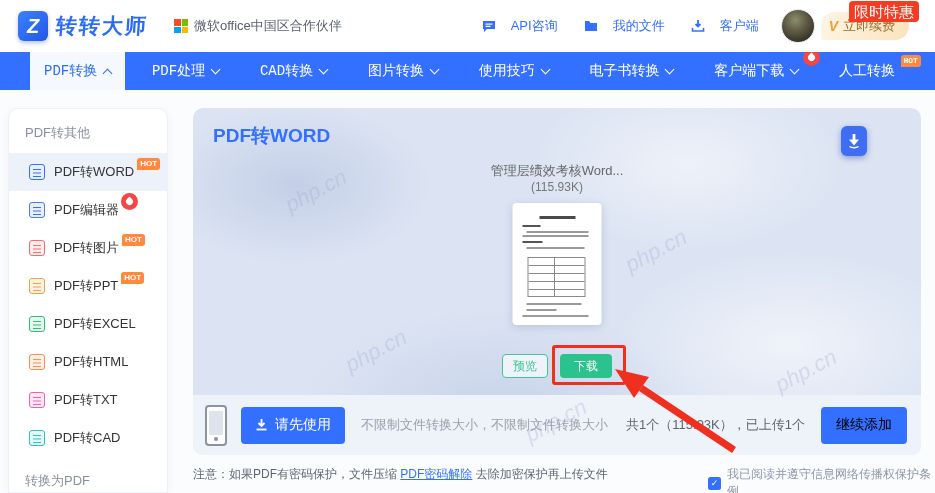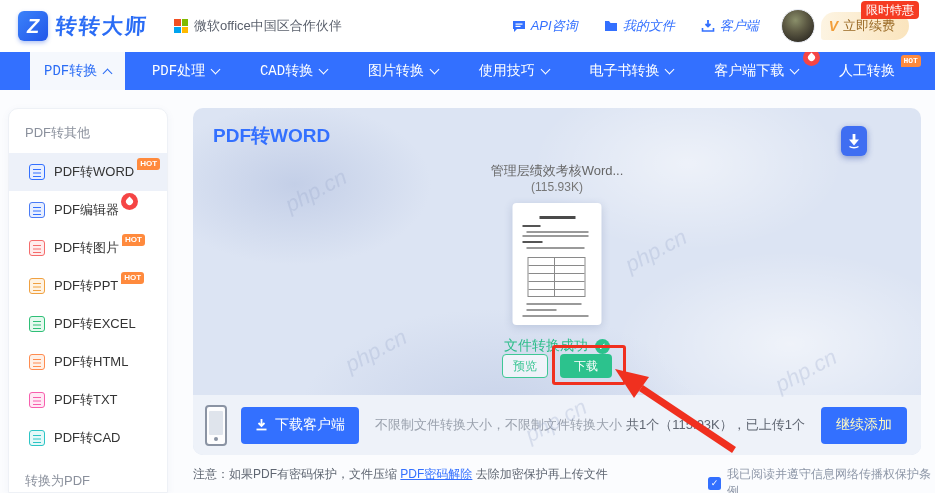--- a/index.html
+++ b/index.html
@@ -8,26 +8,26 @@
 
   
   .header { position:absolute; top:0; left:0; right:0; height:52px; background:#fff; display:flex; align-items:center; z-index:5; }
   .logo { display:flex; align-items:center; margin-left:18px; cursor:pointer; }
   .logo-mark { width:30px; height:30px; border-radius:6px; background:linear-gradient(135deg,#3b82fa,#2256e9); color:#fff; font-weight:bold; font-size:20px; font-style:italic; display:flex; align-items:center; justify-content:center; box-shadow:0 2px 4px rgba(40,90,220,.35); }
   .logo-text { margin-left:8px; color:#2a6cf5; font-size:21px; font-weight:bold; letter-spacing:2px; transform:skewX(-4deg); }
   .partner { display:flex; align-items:center; margin-left:26px; font-size:13px; color:#595f6b; }
   .ms-grid { width:14px; height:14px; display:grid; grid-template-columns:1fr 1fr; grid-template-rows:1fr 1fr; gap:1px; margin-right:6px; }
   .ms-grid i { display:block; }
   .hlinks { display:flex; align-items:center; margin-left:auto; }
-  .hlink { display:flex; align-items:center; gap:5px; color:#3370ff; font-size:13px; margin-left:26px; cursor:pointer;font-style:italic; }
+  .hlink { display:flex; align-items:center; gap:15px; color:#3370ff; font-size:13px; margin-left:26px; cursor:pointer; }
   .hlink svg { display:block; }
   .avatar { width:34px; height:34px; border-radius:50%; margin-left:22px; background:radial-gradient(circle at 42% 32%, #8a8f6a 0%, #5d5a44 40%, #37342a 75%, #232019 100%); border:1px solid #e5e8ef; cursor:pointer; }
   .renew { position:relative; margin-left:6px; margin-right:26px; background:linear-gradient(90deg,#fdf4e2,#fae4bd); border-radius:14px 14px 14px 3px; padding:5px 14px 5px 8px; color:#9a6a25; font-size:13px; display:flex; align-items:center; gap:5px; cursor:pointer; }
   .vip-v { color:#f29d38; font-weight:bold; font-style:italic; font-size:14px; }
-  .promo-badge { position:absolute; top:-11px; right:-10px; background:#f53b22; color:#fff; font-size:12px; line-height:1; padding:3px 5px; border-radius:4px 4px 4px 0; white-space:nowrap;text-align:right; }
+  .promo-badge { position:absolute; top:-11px; right:-10px; background:#f53b22; color:#fff; font-size:15px; line-height:1; padding:3px 5px; border-radius:4px 4px 4px 0; white-space:nowrap;text-align:right; }
 
   
   .navbar { position:absolute; top:52px; left:0; right:0; height:38px; background:#3370ff; display:flex; align-items:stretch; z-index:4; padding-right:26px; justify-content:space-between;font-family:Liberation Mono, monospace; }
   .tab { display:flex; align-items:center; gap:7px; padding:0 14px; color:#fff; font-size:14px; cursor:pointer; position:relative; white-space:nowrap; }
   .tab.active { background:#f5f8fd; color:#2a6cf5; margin-left:30px; }
   .chev { width:7px; height:7px; border-right:1.6px solid currentColor; border-bottom:1.6px solid currentColor; transform:rotate(45deg); margin-top:-4px; }
   .chev.up { transform:rotate(-135deg); margin-top:4px; }
   .fire { width:17px; height:17px; background:#f54545; border-radius:50%; position:relative; flex:none; }
   .fire i { position:absolute; width:7px; height:7px; background:#fff; left:5px; top:5px; border-radius:50% 0 50% 50%; transform:rotate(-45deg); }
   .tab .fire { position:absolute; top:-3px; right:-8px; }
@@ -73,21 +73,21 @@
   .red-box { position:absolute; left:552px; top:345px; width:74px; height:40px; border:3.5px solid #f0301f; border-radius:3px; z-index:6; pointer-events:none; }
   .arrow-svg { position:absolute; left:0; top:0; z-index:6; pointer-events:none; }
 
   .bottom-strip { position:absolute; left:0; right:0; bottom:0; height:60px; background:#eef2f9; display:flex; align-items:center; }
   .phone-icon { width:22px; height:41px; border:2px solid #8a93a3; border-radius:4px; margin-left:12px; position:relative; flex:none; background:#fdfdfe; }
   .phone-icon::before { content:""; position:absolute; left:2px; right:2px; top:4px; bottom:9px; background:#dfe4ec; border-radius:1px; }
   .phone-icon::after { content:""; position:absolute; left:50%; transform:translateX(-50%); bottom:2.5px; width:4px; height:4px; border-radius:50%; background:#8a93a3; }
   .btn-client { margin-left:14px; height:37px; padding:0 14px; background:#3370ff; border-radius:4px; color:#fff; font-size:14px; display:flex; align-items:center; gap:7px; cursor:pointer; flex:none; }
   .support-text { margin-left:16px; color:#9aa1ad; font-size:13px; }
   .count-text { margin-left:auto; color:#5f6672; font-size:13px; }
-  .btn-add { margin:0 14px 0 16px; height:37px; padding:0 15px; background:#3370ff; border-radius:4px; color:#fef9c3; font-size:14px; display:flex; align-items:center; cursor:pointer; flex:none; }
+  .btn-add { margin:0 14px 0 16px; height:37px; padding:0 15px; background:#3370ff; border-radius:4px; color:#000000; font-size:14px; display:flex; align-items:center; cursor:pointer; flex:none; }
 
   
   .note-row { position:absolute; left:193px; top:466px; font-size:12px; color:#5f6672; z-index:2; }
   .note-link { color:#3370ff; text-decoration:underline; cursor:pointer; }
   .agree-row { position:absolute; left:708px; top:466px; display:flex; align-items:center; gap:6px; z-index:2; }
   .checkbox { width:13px; height:13px; background:#3370ff; border-radius:2.5px; color:#fff; font-size:9px; display:flex; align-items:center; justify-content:center; cursor:pointer; flex:none; }
   .checkbox::after { content:"✓"; }
   .agree-text { font-size:12px; color:#8e97a8; }
 
   .wm { position:absolute; color:rgba(150,165,200,.28); font-size:22px; font-style:italic; transform:rotate(-28deg); z-index:3; pointer-events:none; }
@@ -258,38 +258,34 @@
     <div class="tl" style="top:28px;left:14px;width:62px"></div>
     <div class="tl" style="top:32px;left:10px;width:66px"></div>
     <div class="tl" style="top:38px;left:10px;width:20px;background:#555"></div>
     <div class="tl" style="top:44px;left:14px;width:58px"></div>
     <div class="t-table"></div>
     <div class="tl" style="top:100px;left:14px;width:55px"></div>
     <div class="tl" style="top:106px;left:14px;width:30px"></div>
     <div class="tl" style="top:112px;left:10px;width:66px"></div>
   </div>
 
-  <div class="status-row">
-    <span>文件转换成功</span>
-    <span class="check-circle"></span>
-  </div>
 
   <div class="btn-row">
     <div class="btn-preview">预览</div>
     <div class="btn-download">下载</div>
   </div>
 
   <div class="bottom-strip">
     <div class="phone-icon"></div>
     <div class="btn-client">
       <svg width="13" height="14" viewBox="0 0 13 14">
           <path d="M6.5 1v6.5M3.5 5L6.5 8 9.5 5" stroke="#fff" stroke-width="1.8" fill="none"></path>
           <path d="M1.5 11.5h10" stroke="#fff" stroke-width="1.8"></path>
         </svg>
-      <span>下载客户端</span>
+      <span>请先使用</span>
     </div>
     <div class="support-text">不限制文件转换大小，不限制文件转换大小</div>
     <div class="count-text">共1个（115.93K），已上传1个</div>
     <div class="btn-add">继续添加</div>
   </div>
 
   <span class="wm" style="left:90px;top:70px">php.cn</span>
   <span class="wm" style="left:430px;top:130px">php.cn</span>
   <span class="wm" style="left:150px;top:230px">php.cn</span>
   <span class="wm" style="left:580px;top:250px">php.cn</span>

